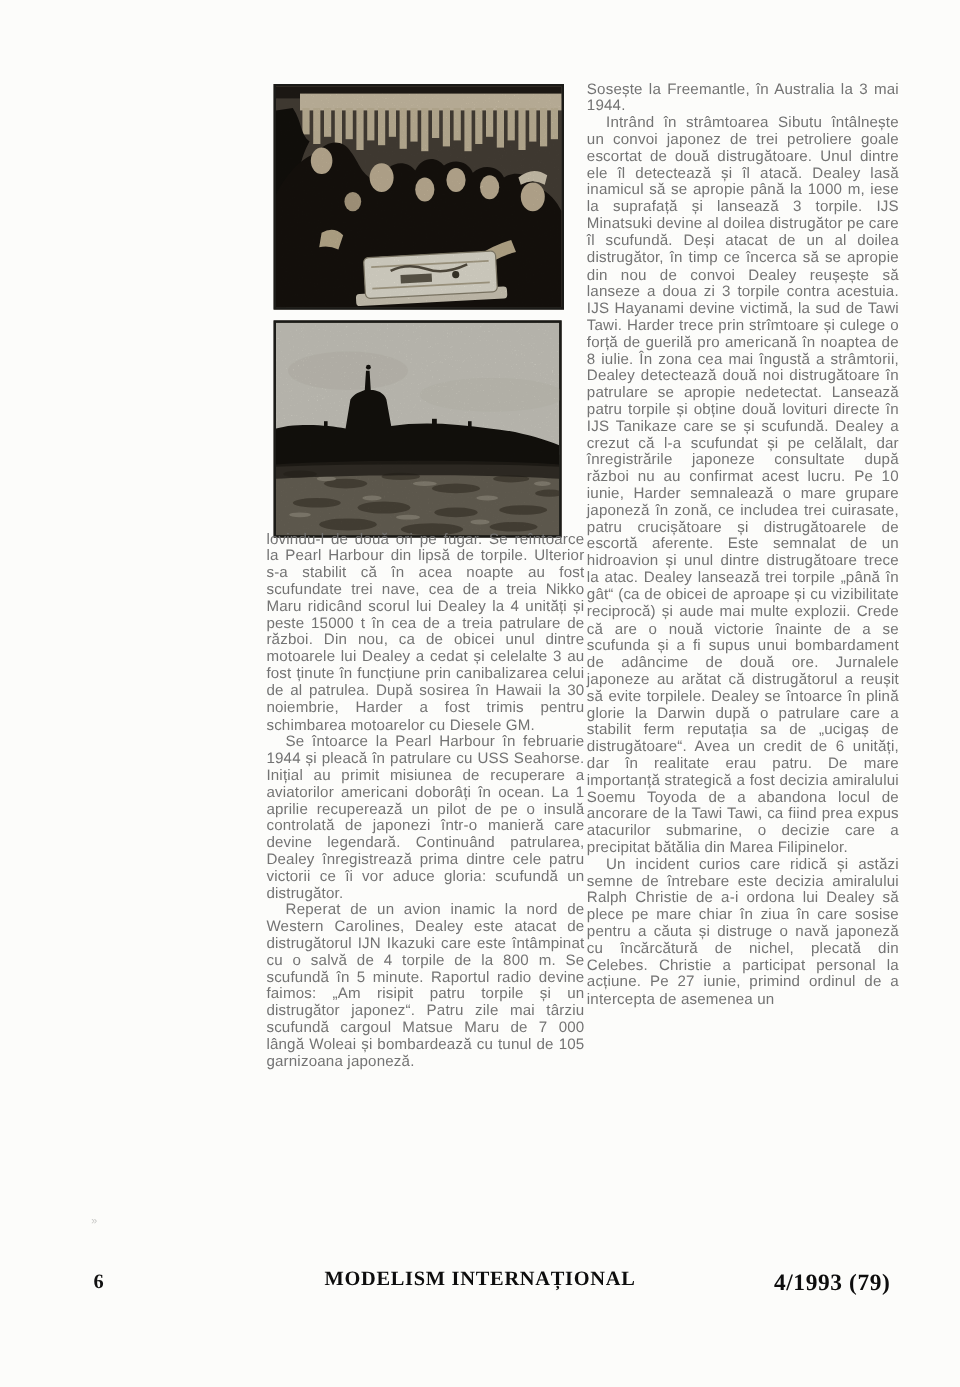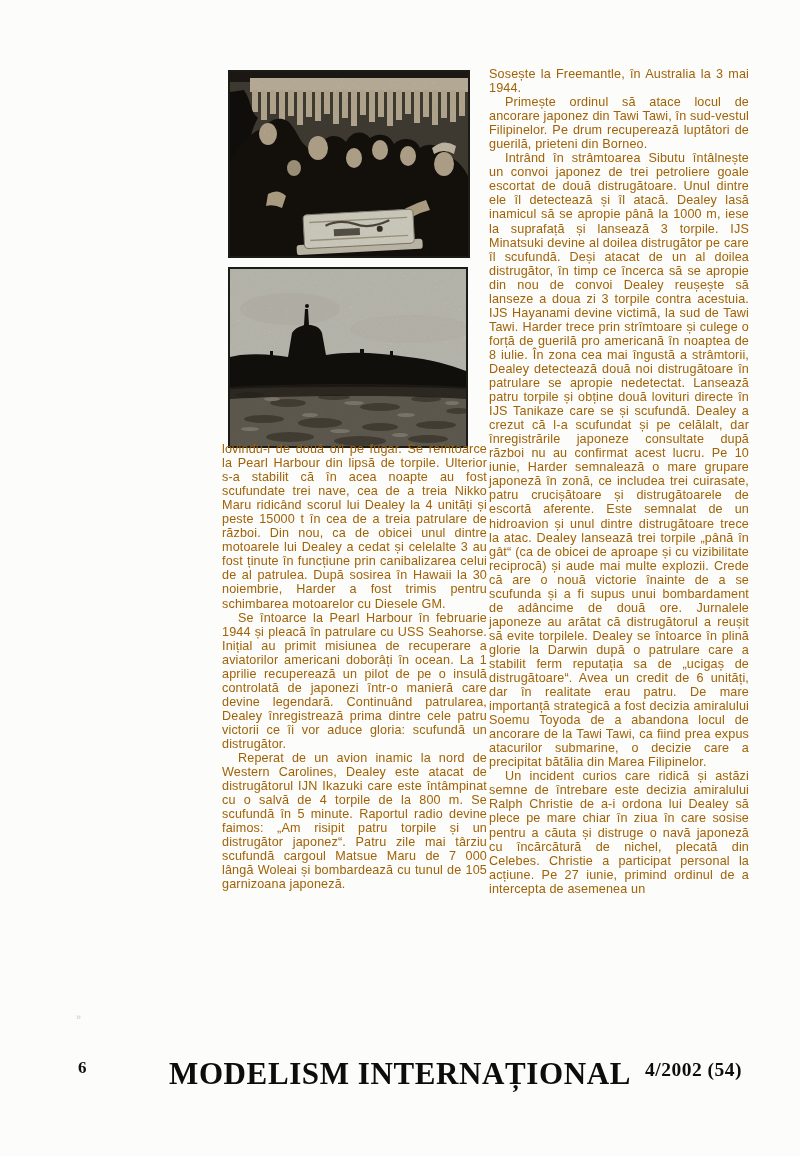--- a/index.html
+++ b/index.html
@@ -8,33 +8,33 @@
     background:#fcfcfa;color:#151515;overflow:hidden;
     font-family:"Liberation Sans",sans-serif;
   }
   .photo{position:absolute;border:2px solid #1b1b18;box-sizing:border-box;background:#49423a;}
   .photo svg{display:block;width:100%;height:100%;}
   #photo-crew{left:228px;top:70px;width:242px;height:188px;}
   #photo-sub{left:228px;top:267px;width:240px;height:181px;}
   .col{
     position:absolute;text-align:justify;
     font-size:12.6px;line-height:14.05px;letter-spacing:0.15px;
-    color:#a16207;
+    color:#737373;
   }
   #col-left{left:222px;top:442px;width:265px;}
   #col-right{left:489px;top:67px;width:260px;}
   .para{margin:0;}
   .para.indent{text-indent:16px;}
   .footer-pagenum{
     position:absolute;left:78px;top:1058px;
     font-family:"Liberation Serif",serif;font-weight:bold;font-size:17px;color:#111;
   }
   .footer-title{
     position:absolute;left:0;top:1056px;width:100%;text-align:center;
-    font-family:"Liberation Serif",serif;font-weight:bold;font-size:31px;
+    font-family:"Liberation Serif",serif;font-weight:bold;font-size:17px;
     letter-spacing:0.6px;color:#0d0d0d;
   }
   .footer-issue{
     position:absolute;right:58px;top:1059px;
     font-family:"Liberation Serif",serif;font-weight:bold;font-size:19.5px;
     letter-spacing:0.5px;color:#0d0d0d;
   }
   .margin-mark{
     position:absolute;left:76px;top:1012px;font-size:9px;color:#c8c8c6;
   }
@@ -169,22 +169,21 @@
     </svg>
   </div>
 
   <div class="col" id="col-left">
       <p class="para">lovindu-l de două ori pe fugar. Se reîntoarce la Pearl Harbour din lipsă de torpile. Ulterior s-a stabilit că în acea noapte au fost scufundate trei nave, cea de a treia Nikko Maru ridicând scorul lui Dealey la 4 unități și peste 15000 t în cea de a treia patrulare de război. Din nou, ca de obicei unul dintre motoarele lui Dealey a cedat și celelalte 3 au fost ținute în funcțiune prin canibalizarea celui de al patrulea. După sosirea în Hawaii la 30 noiembrie, Harder a fost trimis pentru schimbarea motoarelor cu Diesele GM.</p>
       <p class="para indent">Se întoarce la Pearl Harbour în februarie 1944 și pleacă în patrulare cu USS Seahorse. Inițial au primit misiunea de recuperare a aviatorilor americani doborâți în ocean. La 1 aprilie recuperează un pilot de pe o insulă controlată de japonezi într-o manieră care devine legendară. Continuând patrularea, Dealey înregistrează prima dintre cele patru victorii ce îi vor aduce gloria: scufundă un distrugător.</p>
       <p class="para indent">Reperat de un avion inamic la nord de Western Carolines, Dealey este atacat de distrugătorul IJN Ikazuki care este întâmpinat cu o salvă de 4 torpile de la 800 m. Se scufundă în 5 minute. Raportul radio devine faimos: „Am risipit patru torpile și un distrugător japonez“. Patru zile mai târziu scufundă cargoul Matsue Maru de 7 000 lângă Woleai și bombardează cu tunul de 105 garnizoana japoneză.</p>
     </div>
   <div class="col" id="col-right">
       <p class="para">Sosește la Freemantle, în Australia la 3 mai 1944.</p>
-      <p class="para indent">Primește ordinul să atace locul de ancorare japonez din Tawi Tawi, în sud-vestul Filipinelor. Pe drum recuperează luptători de guerilă, prieteni din Borneo.</p>
       <p class="para indent">Intrând în strâmtoarea Sibutu întâlnește un convoi japonez de trei petroliere goale escortat de două distrugătoare. Unul dintre ele îl detectează și îl atacă. Dealey lasă inamicul să se apropie până la 1000 m, iese la suprafață și lansează 3 torpile. IJS Minatsuki devine al doilea distrugător pe care îl scufundă. Deși atacat de un al doilea distrugător, în timp ce încerca să se apropie din nou de convoi Dealey reușește să lanseze a doua zi 3 torpile contra acestuia. IJS Hayanami devine victimă, la sud de Tawi Tawi. Harder trece prin strîmtoare și culege o forță de guerilă pro americană în noaptea de 8 iulie. În zona cea mai îngustă a strâmtorii, Dealey detectează două noi distrugătoare în patrulare se apropie nedetectat. Lansează patru torpile și obține două lovituri directe în IJS Tanikaze care se și scufundă. Dealey a crezut că l-a scufundat și pe celălalt, dar înregistrările japoneze consultate după război nu au confirmat acest lucru. Pe 10 iunie, Harder semnalează o mare grupare japoneză în zonă, ce includea trei cuirasate, patru crucișătoare și distrugătoarele de escortă aferente. Este semnalat de un hidroavion și unul dintre distrugătoare trece la atac. Dealey lansează trei torpile „până în gât“ (ca de obicei de aproape și cu vizibilitate reciprocă) și aude mai multe explozii. Crede că are o nouă victorie înainte de a se scufunda și a fi supus unui bombardament de adâncime de două ore. Jurnalele japoneze au arătat că distrugătorul a reușit să evite torpilele. Dealey se întoarce în plină glorie la Darwin după o patrulare care a stabilit ferm reputația sa de „ucigaș de distrugătoare“. Avea un credit de 6 unități, dar în realitate erau patru. De mare importanță strategică a fost decizia amiralului Soemu Toyoda de a abandona locul de ancorare de la Tawi Tawi, ca fiind prea expus atacurilor submarine, o decizie care a precipitat bătălia din Marea Filipinelor.</p>
       <p class="para indent">Un incident curios care ridică și astăzi semne de întrebare este decizia amiralului Ralph Christie de a-i ordona lui Dealey să plece pe mare chiar în ziua în care sosise pentru a căuta și distruge o navă japoneză cu încărcătură de nichel, plecată din Celebes. Christie a participat personal la acțiune. Pe 27 iunie, primind ordinul de a intercepta de asemenea un</p>
     </div>
 
   <div class="margin-mark">»</div>
   <div class="footer-pagenum">6</div>
   <div class="footer-title">MODELISM INTERNAȚIONAL</div>
-  <div class="footer-issue">4/2002 (54)</div>
+  <div class="footer-issue">4/1993 (79)</div>
 </div>
 
 </body></html>

